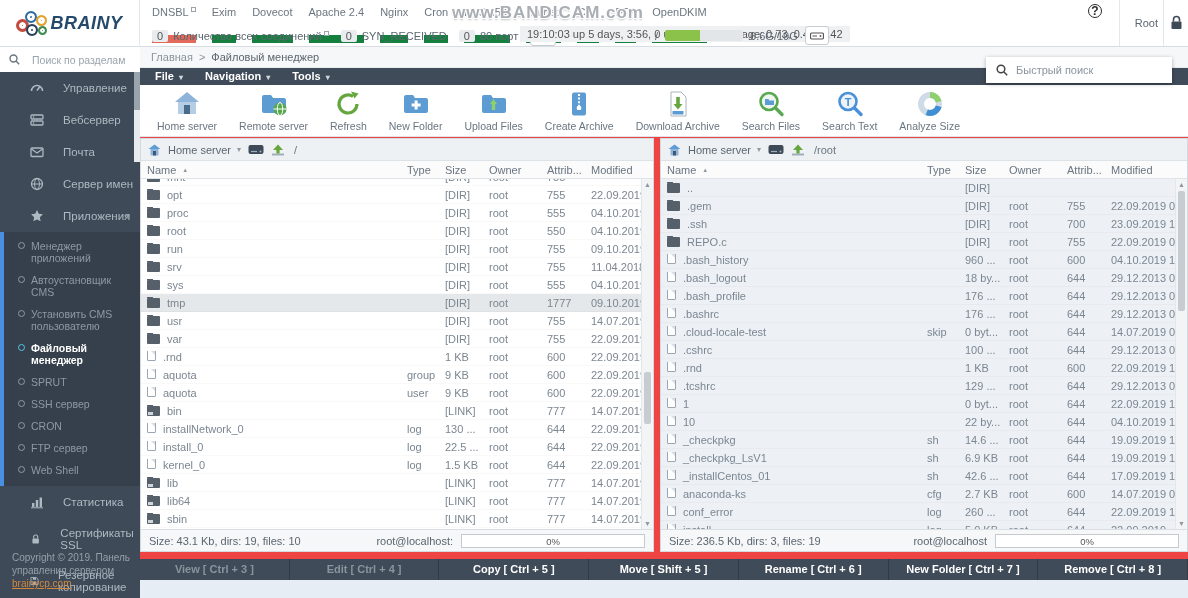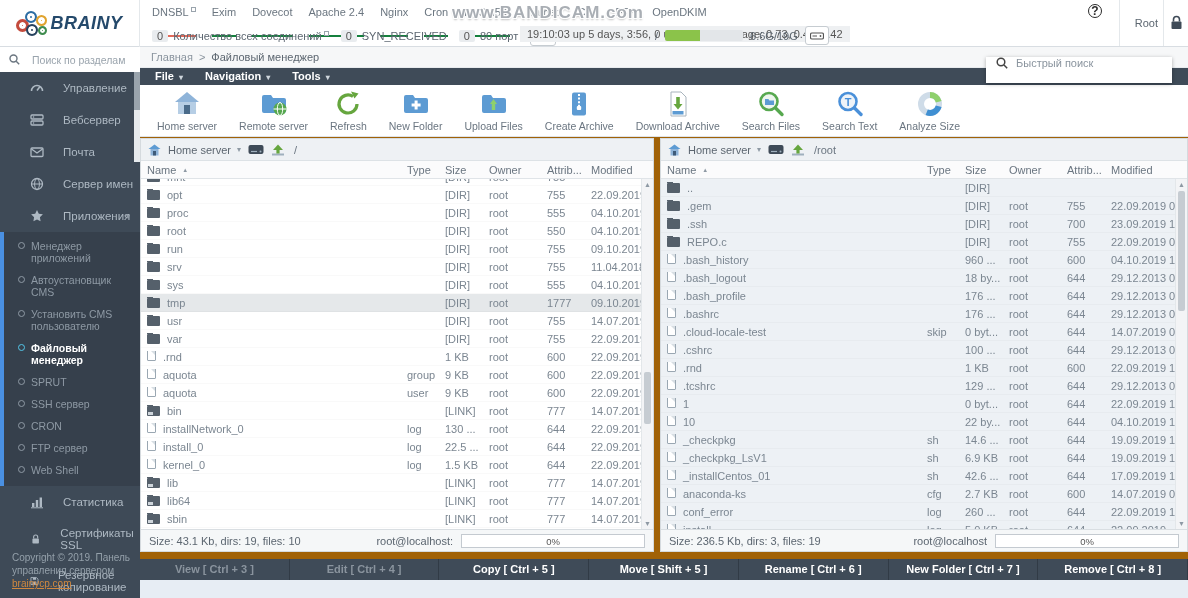--- a/index.html
+++ b/index.html
@@ -12,21 +12,21 @@
   .logo{position:absolute;left:0;top:0;width:140px;height:47px;display:flex;align-items:center;justify-content:center;gap:0;border-right:1px solid #e4e8eb}
   .gears{position:relative;width:34px;height:30px}
   .gears i{position:absolute;border-radius:50%}
   .g1{left:0;top:10px;width:13px;height:13px;background:#c44b3d;border:3px solid #c44b3d;box-shadow:inset 0 0 0 3px #fff}
   .g2{left:9px;top:2px;width:12px;height:12px;background:#2d6da3;box-shadow:inset 0 0 0 3px #fff;border:2px solid #2d6da3}
   .g3{left:20px;top:6px;width:11px;height:11px;background:#e0a32e;box-shadow:inset 0 0 0 3px #fff;border:2px solid #e0a32e}
   .g4{left:10px;top:15px;width:12px;height:12px;background:#27425e;box-shadow:inset 0 0 0 3px #fff;border:2px solid #27425e}
   .g5{left:22px;top:17px;width:9px;height:9px;background:#3f8c4f;box-shadow:inset 0 0 0 2px #fff;border:2px solid #3f8c4f}
   .logo-text{font-size:18px;font-weight:bold;font-style:italic;color:#24496b;letter-spacing:.5px}
   .svc-row{position:absolute;left:152px;top:6px;display:flex;gap:16px;font-size:11px;color:#6b7680}
-  .svc{padding-bottom:17px;border-bottom:2px solid #15803d;cursor:pointer;white-space:nowrap}
+  .svc{padding-bottom:17px;border-bottom:8px solid #15803d;cursor:pointer;white-space:nowrap}
   .svc.clr-red{border-color:#e26a5a}
   .ext-ic{display:none;width:5px;height:5px;border:1px solid #9aa4ad;margin-left:2px;position:relative;top:-4px}
   .svc.ext .ext-ic,.chip.ext .ext-ic{display:inline-block}
   .cnt-row{position:absolute;left:152px;top:26px;display:flex;gap:12px;align-items:center;font-size:11px;color:#5c6670}
   .chip b{display:inline-block;background:#e9ecef;color:#555;font-weight:normal;padding:0 5px;margin-right:5px;border-radius:2px}
   .plug-btn{width:26px;height:20px;border:1px solid #c6ccd1;border-radius:3px;display:flex;align-items:center;justify-content:center;background:#fff;cursor:pointer}
   .uptime{position:absolute;left:520px;top:26px;background:#eef0f2;color:#555;font-size:11px;padding:2px 7px;white-space:nowrap}
   .disk{position:absolute;left:655px;top:26px;display:flex;align-items:center;gap:7px;font-size:11px;color:#5c6670}
   .disk .bar{width:78px;height:11px;background:#e3e6e9;border-radius:2px;overflow:hidden}
   .disk .bar i{display:block;height:100%;width:45%;background:#8bc34a}
@@ -49,29 +49,29 @@
   .sitem .car{position:absolute;right:10px;font-size:8px;color:#8e99a4}
   .submenu{background:#36404c;border-left:4px solid #4a90e2;padding:3px 0 5px}
   .subitem{padding:5px 8px 5px 14px;font-size:10.5px;color:#8e99a4;cursor:pointer;display:flex;align-items:flex-start;gap:6px;line-height:12px}
   .subitem::before{content:"";min-width:5px;height:5px;border:1px solid #8e99a4;border-radius:50%;margin-top:2px}
   .subitem.selected{color:#fff;font-weight:bold}
   .subitem.selected::before{border-color:#53c6e8}
   .copy{position:absolute;left:12px;bottom:8px;font-size:10px;color:#94a0aa;line-height:13px}
   .copy a{color:#d0883f;text-decoration:underline;cursor:pointer}
 
   
-  .main{position:absolute;left:140px;top:47px;right:0;bottom:0;background:#a16207}
+  .main{position:absolute;left:140px;top:47px;right:0;bottom:0;background:#ef4444}
   .breadcrumb{position:absolute;left:0;right:0;top:0;height:21px;background:#f6f7f8;border-bottom:1px solid #e8ebee;
     display:flex;align-items:center;gap:6px;padding-left:11px;font-size:11px;color:#8a949e}
   .breadcrumb .cur{color:#5c6670}
   .menubar{position:absolute;left:0;right:0;top:21px;height:17px;background:#3f4b58;display:flex;align-items:center;padding-left:4px}
   .mitem{color:#fff;font-size:11px;font-weight:bold;padding:0 11px;line-height:17px;cursor:pointer}
   .mitem::after{content:"▾";font-size:8px;margin-left:5px;color:#cfd6dc}
   .quick-search{position:absolute;right:16px;top:10px;width:186px;height:26px;background:#fff;box-shadow:0 1px 4px rgba(0,0,0,.3);
-    display:flex;gap:8px;padding:0 10px;z-index:6;cursor:text}
+    display:flex;align-items:center;gap:8px;padding:0 10px;z-index:6;cursor:text}
   .quick-search .ph{font-size:11px;color:#8a949e}
   .toolbar{position:absolute;left:0;right:0;top:38px;height:52px;background:#fff;border-bottom:1px solid #dfe3e7;display:flex;padding-left:6px}
   .tbtn{display:flex;flex-direction:column;align-items:center;justify-content:center;gap:2px;padding:0 11px;cursor:pointer}
   .tbtn span{font-size:10.5px;color:#6a7580;white-space:nowrap}
 
   
   .pane{position:absolute;top:91px;bottom:46px;background:#fff;border:1px solid #d5dade}
   .pane.left{left:0;width:514px}
   .pane.right{left:520px;right:0;background:#edf1f5}
   .pathbar{height:22px;background:#eef1f4;border-bottom:1px solid #dde2e6;display:flex;align-items:center;gap:7px;padding:0 7px;font-size:11px;color:#5c6670}

